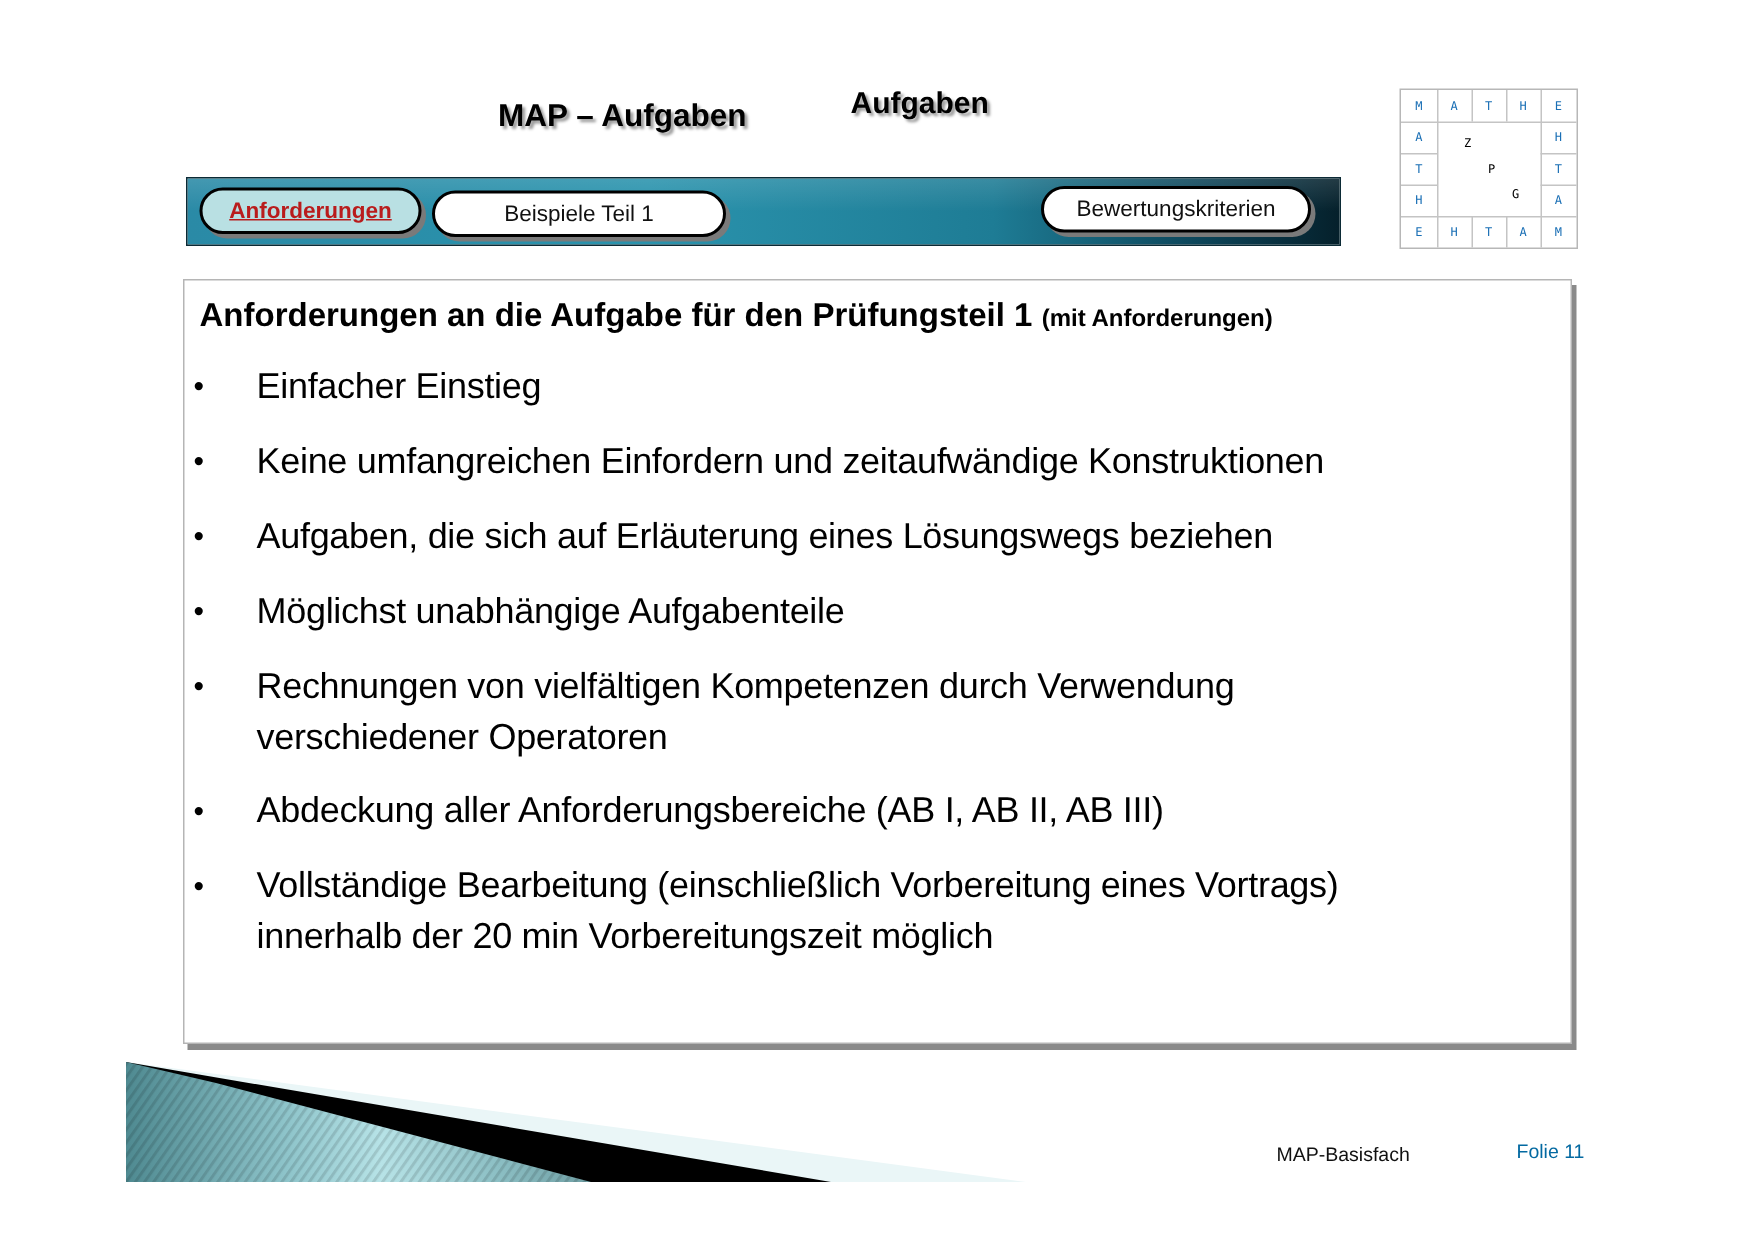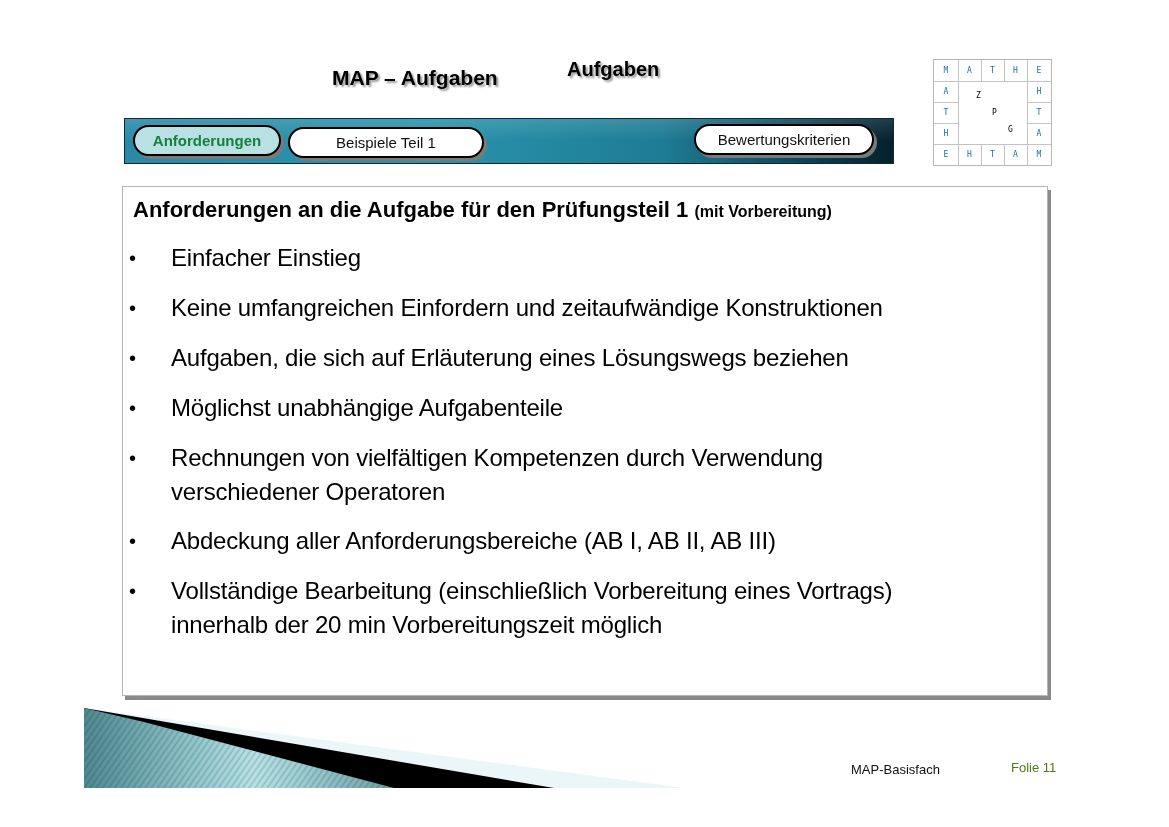--- a/index.html
+++ b/index.html
@@ -26,21 +26,21 @@
       background: linear-gradient(180deg, rgba(255,255,255,0.12), rgba(255,255,255,0));
     }
     .tab {
       position: absolute; top: 6px; height: 31px; border: 2px solid #000; border-radius: 16px;
       background: #fff; box-sizing: border-box; display: flex; align-items: center; justify-content: center;
       font-size: 15px; font-weight: normal; color: #111;
       box-shadow: 3px 3px 0 #7a7a7a;
       z-index: 1;
     }
     .tab.active { background: #b9e0e3; font-weight: normal; font-size: 15px; }
-    .tab.active span { font-weight: bold; color: #15803d; }
+    .tab.active span { font-weight: bold; color: #b91c1c; text-decoration: underline; }
     .logo-grid {
       position: absolute; left: 933px; top: 59px; width: 119px; height: 107px;
       border: 1px solid #b7b7b7; box-sizing: border-box;
     }
     .logo-cell {
       position: absolute; font-size: 8px; color: #1a6fb5; font-family: "DejaVu Sans Mono", monospace;
       display: flex; align-items: center; justify-content: center;
     }
     .logo-line { position: absolute; background: #c4c4c4; }
     .logo-inner { position: absolute; font-size: 8px; color: #000; font-family: "DejaVu Sans Mono", monospace; }
@@ -52,21 +52,21 @@
     .heading {
       position: absolute; left: 10px; top: 10px; font-size: 22px; font-weight: bold; color: #000; white-space: nowrap;
     }
     .heading .sub { font-size: 16px; }
     .bullet {
       position: absolute; left: 0; width: 910px; font-size: 24px; color: #000; line-height: 34px;
     }
     .bullet .dot { position: absolute; left: 6px; top: 0; font-size: 20px; }
     .bullet .txt { position: absolute; left: 48px; top: 0; width: 880px; letter-spacing: -0.2px; }
     .footer-left { position: absolute; left: 851px; top: 762px; font-size: 13px; color: #111; }
-    .footer-right { position: absolute; left: 1011px; top: 760px; font-size: 13px; color: #4d7c0f; }
+    .footer-right { position: absolute; left: 1011px; top: 760px; font-size: 13px; color: #0369a1; }
     .deco { position: absolute; left: 84px; top: 708px; }
   </style>
 </head>
 <body>
 
 <div class="title-left">MAP – Aufgaben</div>
 <div class="title-main">Aufgaben</div>
 
 <div class="navbar">
   <div class="tab active" style="left:8px; width:148px;">
@@ -116,21 +116,21 @@
   <div class="logo-cell" style="left:93px; top:84px; width:24px; height:21px;">M</div>
 
   <div class="logo-inner" style="left:42px; top:31px;">Z</div>
   <div class="logo-inner" style="left:58px; top:48px;">P</div>
   <div class="logo-inner" style="left:74px; top:65px;">G</div>
 </div>
 
 <div class="content-box">
   <div class="heading">
     <span>Anforderungen an die Aufgabe für den Prüfungsteil 1</span>
-    <span class="sub">(mit Vorbereitung)</span>
+    <span class="sub">(mit Anforderungen)</span>
   </div>
 
   <div class="bullet" style="top:54px;">
     <span class="dot">•</span>
     <span class="txt">Einfacher Einstieg</span>
   </div>
   <div class="bullet" style="top:104px;">
     <span class="dot">•</span>
     <span class="txt">Keine umfangreichen Einfordern und zeitaufwändige Konstruktionen</span>
   </div>

